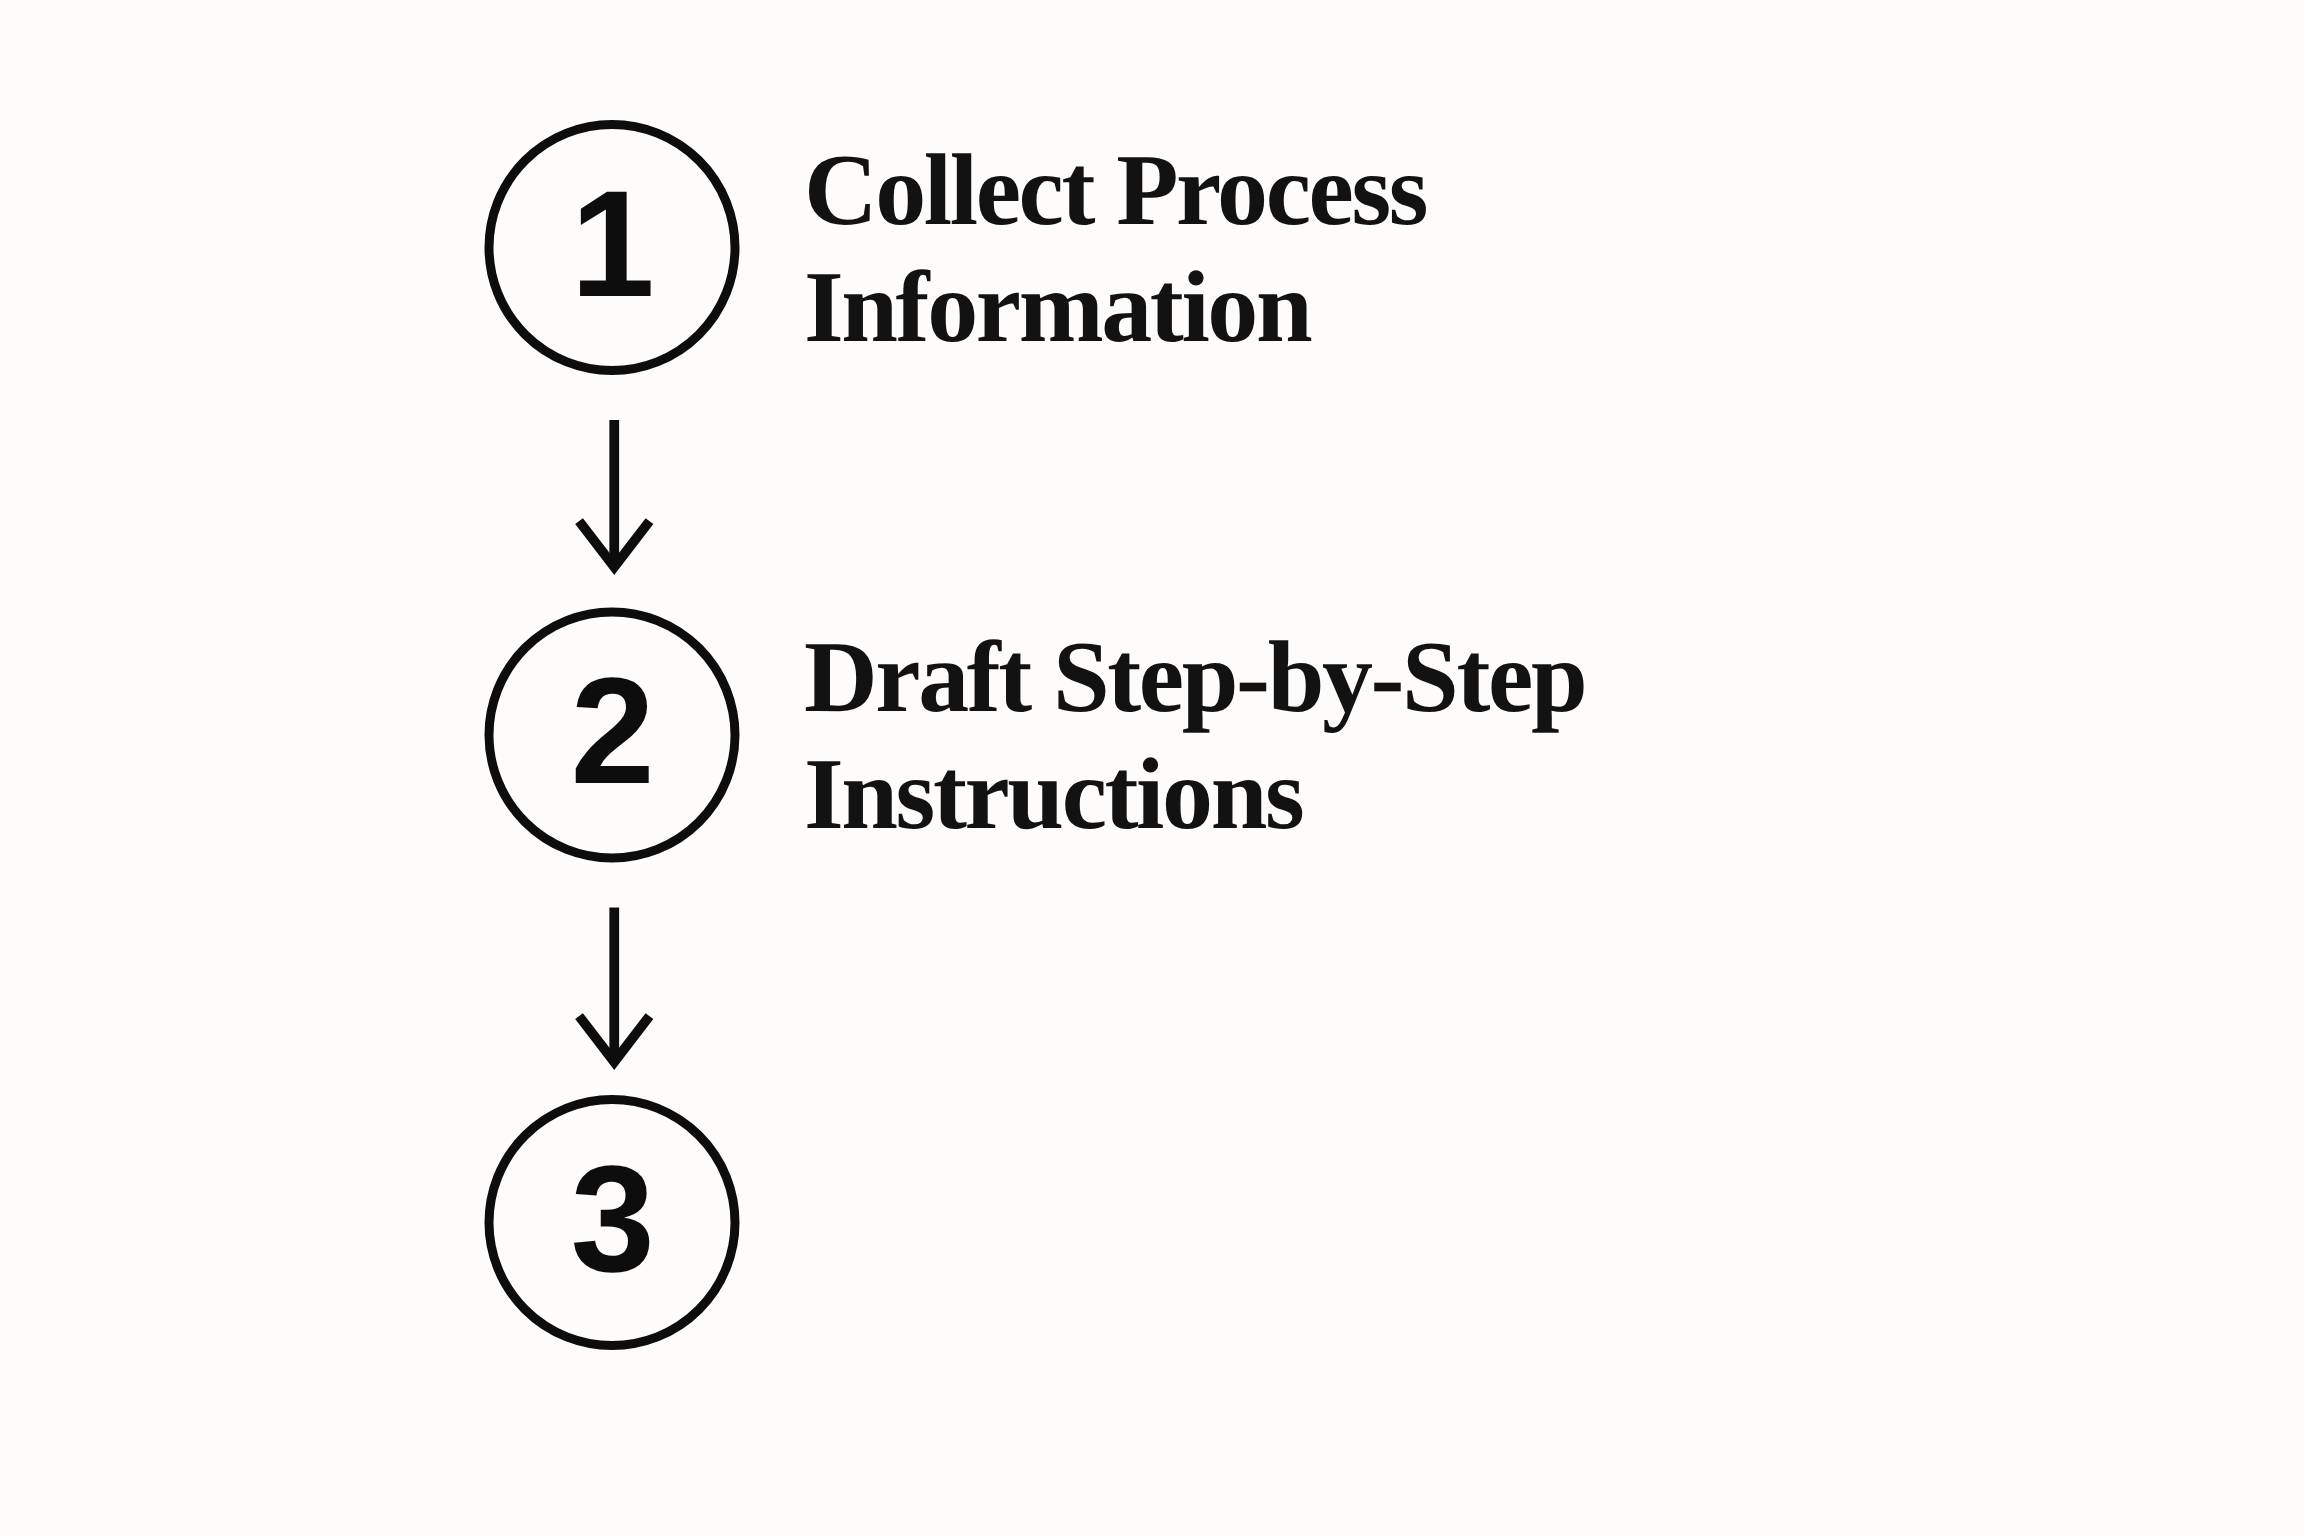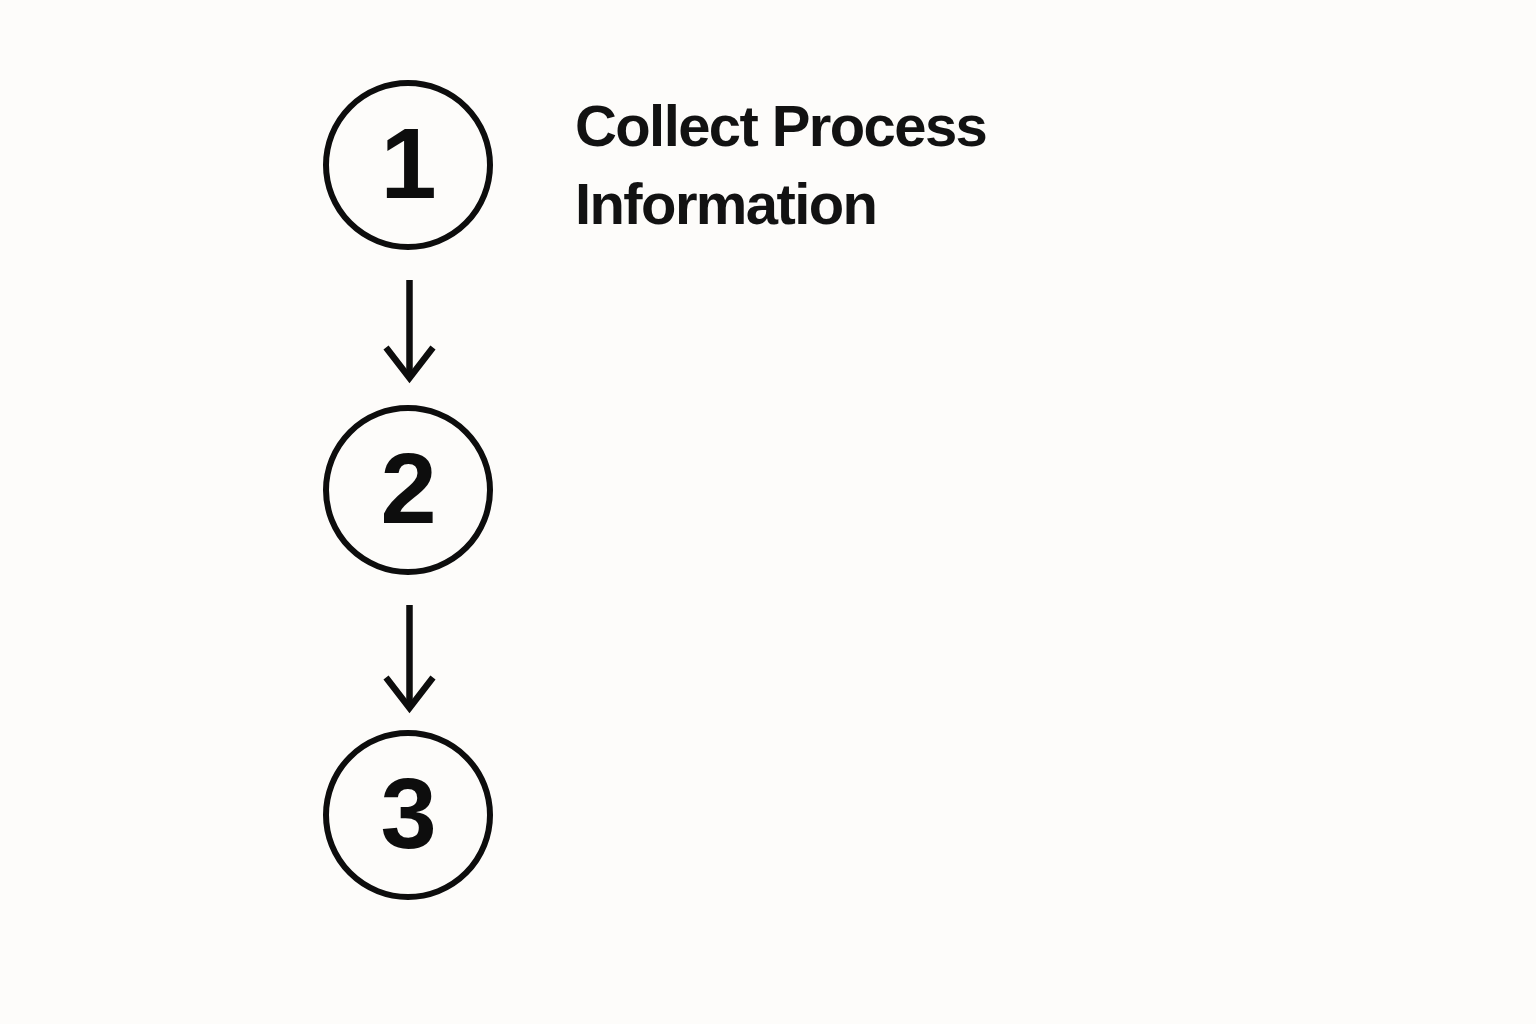--- a/index.html
+++ b/index.html
@@ -59,23 +59,23 @@
     font-size: 101px;
     font-weight: 700;
     color: #0d0d0d;
     line-height: 1;
     letter-spacing: -1px;
     position: relative;
     top: -2px;
   }
 
   .step-label {
-    margin-left: 82px;
-    font-family: Liberation Sans, sans-serif;
-    font-size: 58px;
+    margin-left: 43px;
+    font-family: Liberation Serif, serif;
+    font-size: 68px;
     font-weight: 700;
     color: #121212;
     line-height: 78px;
     letter-spacing: -1.6px;
     white-space: pre-line;
     max-width: 700px;
   }
 </style>
 </head>
 <body>
@@ -98,20 +98,22 @@
       <span class="step-number">1</span>
     </div>
     <div class="step-label">Collect Process
 Information</div>
   </div>
 
   <div class="step-row step-row-2">
     <div class="step-badge">
       <span class="step-number">2</span>
     </div>
+    <div class="step-label">Draft Step-by-Step
+Instructions</div>
   </div>
 
   <div class="step-row step-row-3">
     <div class="step-badge">
       <span class="step-number">3</span>
     </div>
   </div>
 
 </div>
 

